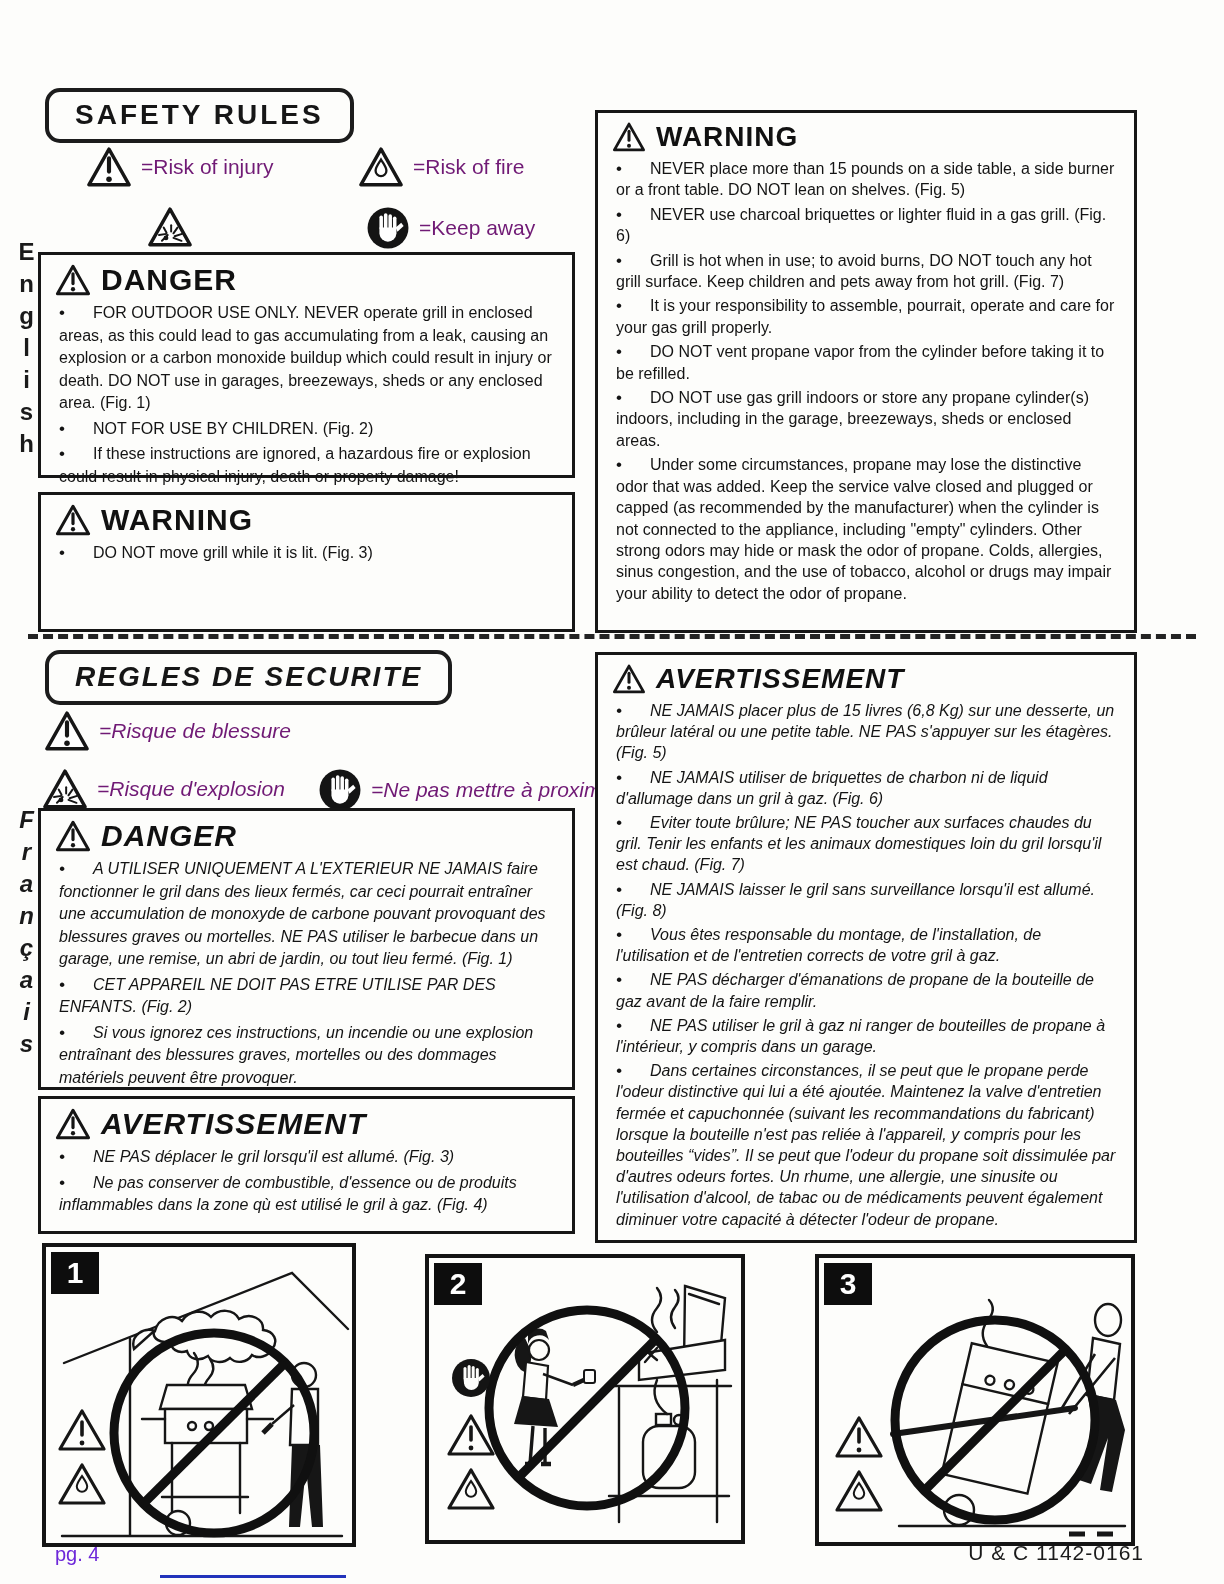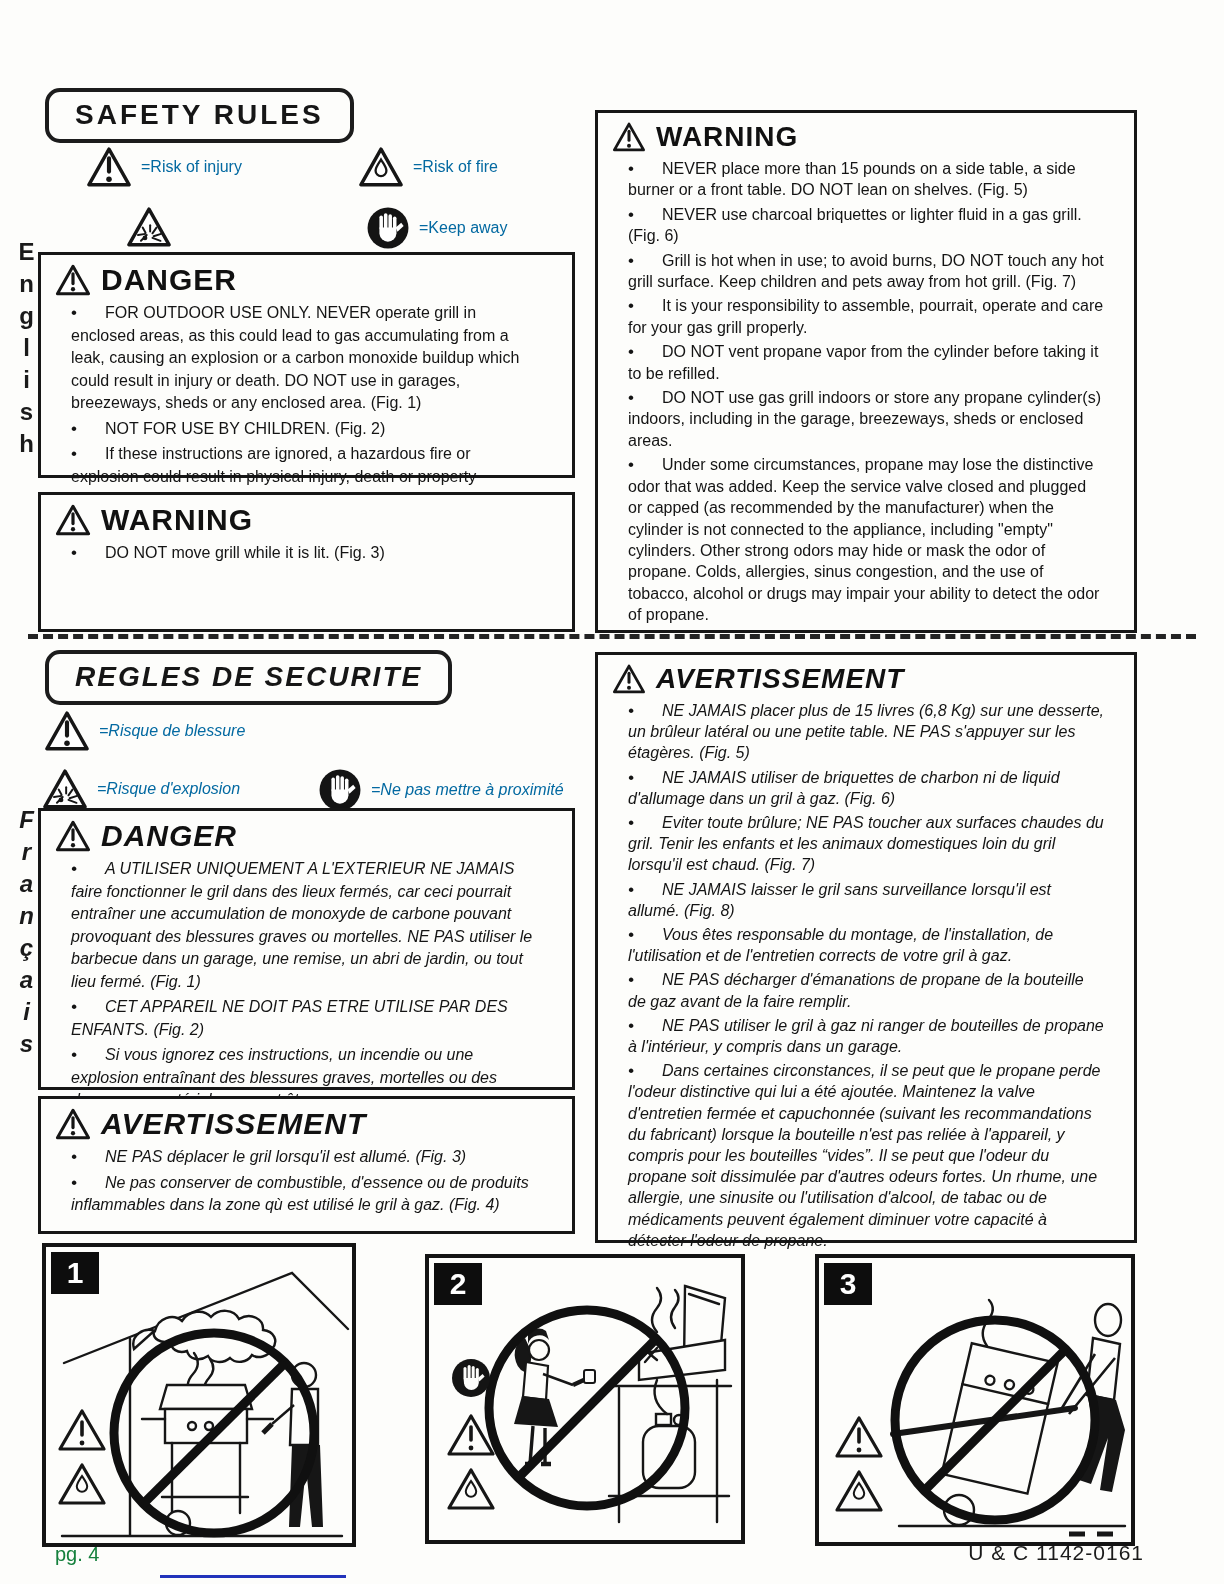--- a/index.html
+++ b/index.html
@@ -7,42 +7,42 @@
         font-family:"Liberation Sans", sans-serif;color:#121212;overflow:hidden;}
   
   .vlabel{position:absolute;writing-mode:vertical-rl;text-orientation:upright;
           font-size:24px;font-weight:bold;letter-spacing:5px;color:#1a1a1a;}
   .vlabel.fr{font-style:italic;}
   
   .titlebox{position:absolute;border:4px solid #1c1c1c;border-radius:15px;background:#fdfdfb;
             padding:7px 26px 8px;font-weight:bold;font-size:28px;letter-spacing:3px;color:#161616;}
   .titlebox.fr{font-style:italic;letter-spacing:2px;}
   
-  .leg{position:absolute;display:flex;align-items:center;gap:9px;font-size:16px;color:#0369a1;}
+  .leg{position:absolute;display:flex;align-items:center;gap:9px;font-size:21px;color:#701a75;}
   .leg.fr{font-style:italic;text-align:center;}
   .leg svg{flex:0 0 auto;}
   
   .box{position:absolute;box-sizing:border-box;border:3px solid #161616;background:#fdfdfb;
        padding:8px 14px 6px;}
   .hd{display:flex;align-items:center;gap:10px;font-weight:bold;font-size:30px;
       letter-spacing:1px;margin:0 0 5px;color:#111;}
   .hd.fr{font-style:italic;}
-  .b{margin:0 16px 3px;font-size:16px;line-height:22.5px;color:#141414;}
+  .b{margin:0 4px 3px;font-size:16px;line-height:22.5px;color:#141414;}
   .b .dot{display:inline-block;width:34px;}
   .b .dot::before{content:"\2022";font-size:17px;}
   .frtext .b{font-style:italic;}
   
   .dashes{position:absolute;left:28px;top:634px;width:1168px;border-top:5px dashed #242424;}
   
   .fig{position:absolute;box-sizing:border-box;border:4px solid #141414;background:#fdfdfb;}
   .fig svg{position:absolute;left:0;top:0;}
   .fignum{position:absolute;left:5px;top:5px;width:48px;height:42px;background:#0d0d0d;color:#fff;
           font-weight:bold;font-size:30px;display:flex;align-items:center;justify-content:center;}
   
-  .pgnum{position:absolute;left:55px;top:1543px;font-size:20px;color:#15803d;}
+  .pgnum{position:absolute;left:55px;top:1543px;font-size:20px;color:#6d28d9;}
   .blueline{position:absolute;left:160px;top:1575px;width:186px;border-top:3px solid #2233bb;}
   .doccode{position:absolute;right:80px;top:1541px;font-size:21px;letter-spacing:1px;color:#1a1a1a;}
 </style>
 </head>
 <body>
 
 <div class="page">
 
   <div class="vlabel" style="left:12px;top:238px;">English</div>
   <div class="vlabel fr" style="left:12px;top:806px;">Français</div>

